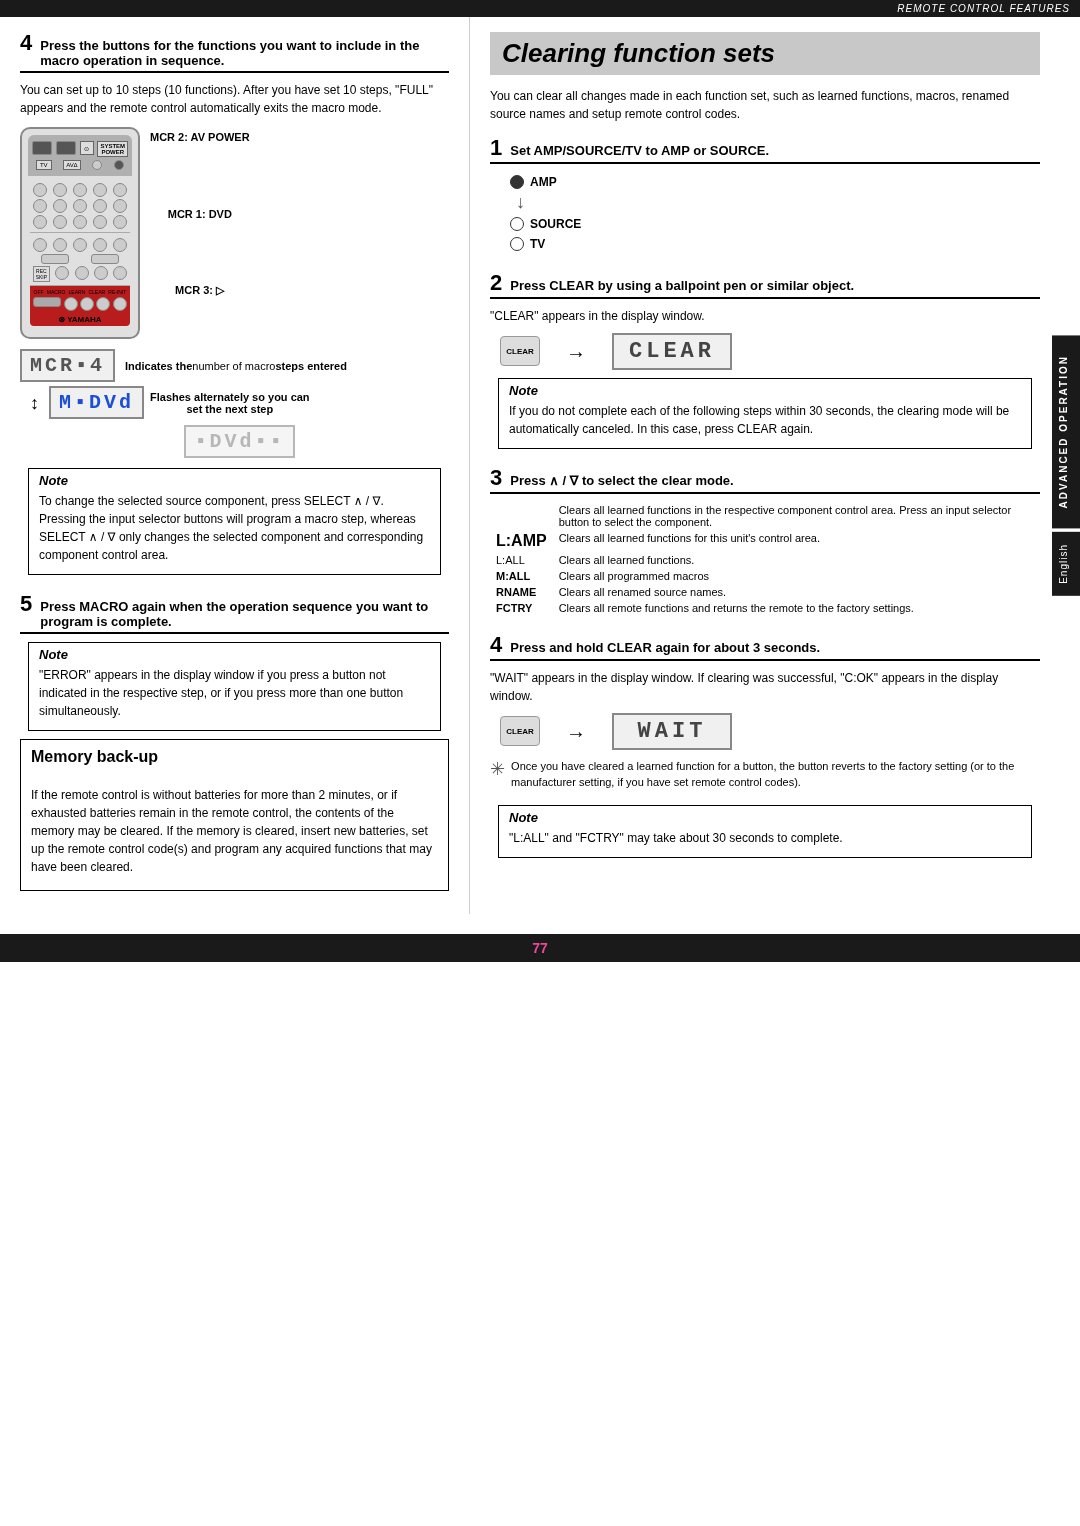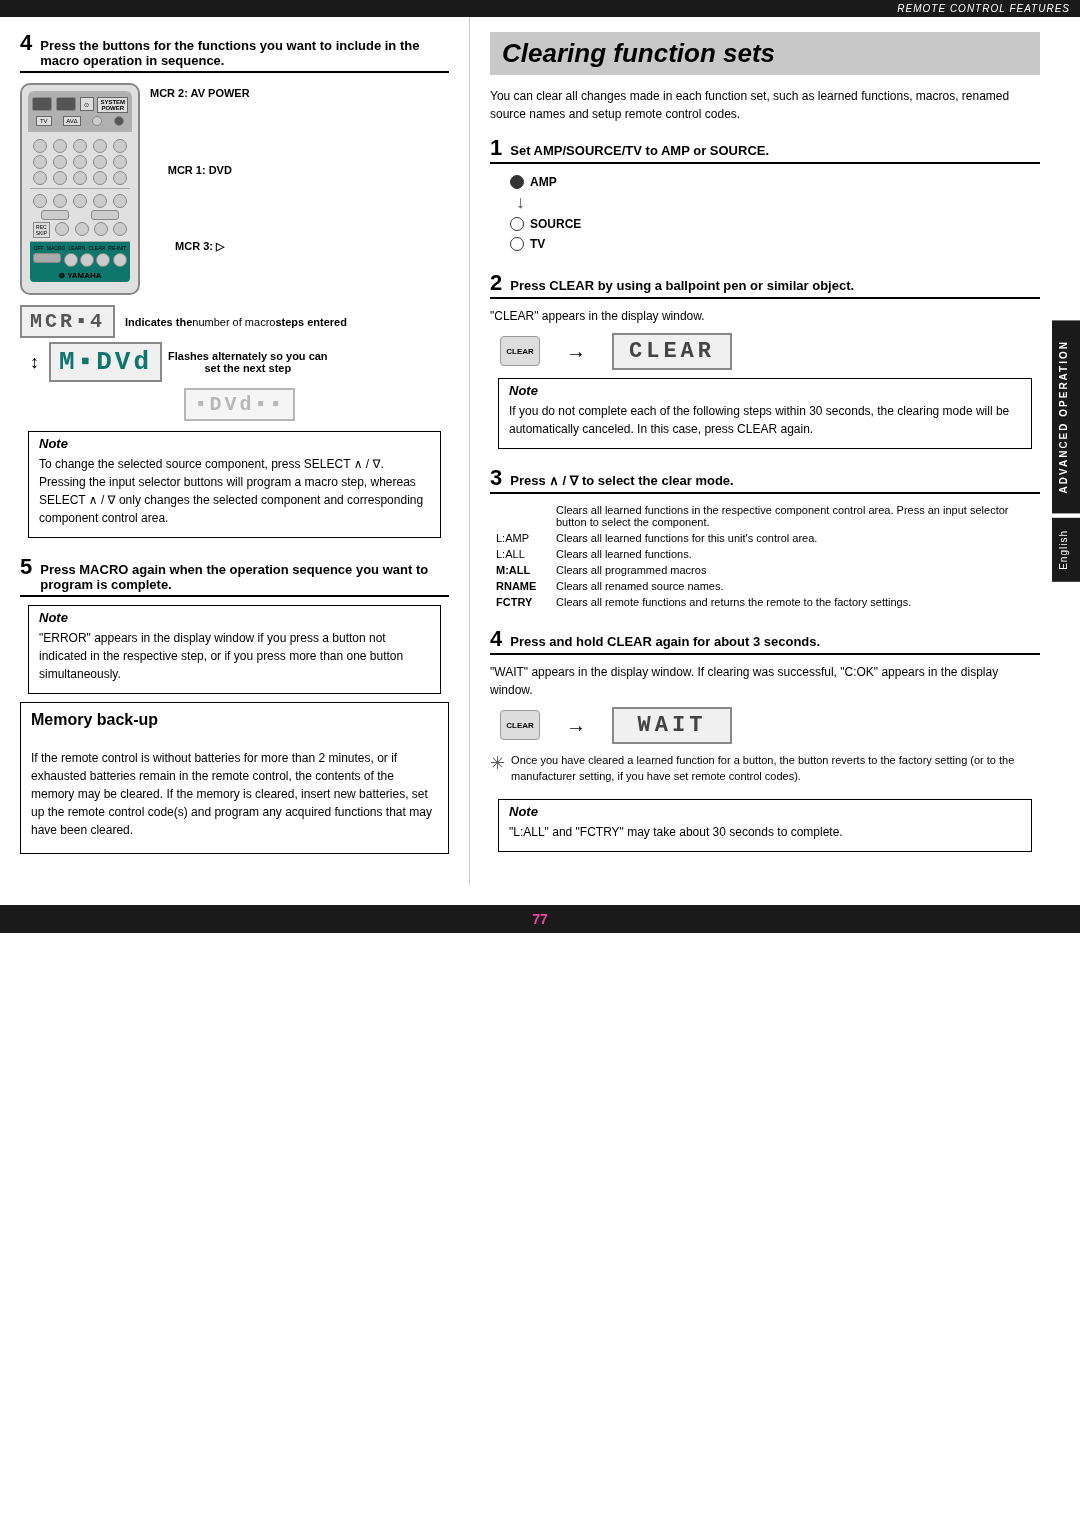--- a/index.html
+++ b/index.html
@@ -241,20 +241,21 @@
 
   <div class="main-content">
 
     <div class="left-col">
 
       <div class="step-section">
         <div class="step-header">
           <span class="step-num">4</span>
           <span>Press the buttons for the functions you want to include in the macro operation in sequence.</span>
         </div>
+        <p>You can set up to 10 steps (10 functions). After you have set 10 steps, "FULL" appears and the remote control automatically exits the macro mode.</p>
 
         <div class="remote-diagram">
 
           <div style="display:flex; align-items:flex-start; justify-content:flex-start; gap:10px; margin: 6px 0;">
             <div>
               
               <div class="remote-img">
                 
                 <div style="background:#b0b0b0; border-radius:6px 6px 0 0; padding:4px 2px; margin-bottom:3px;">
                   <div class="remote-btn-row">
@@ -307,21 +308,21 @@
                     </div>
                     <div class="remote-btn-row">
                       <div style="font-size:5px; background:#ddd; border:1px solid #888; padding:1px 2px;">REC<br>SKIP</div>
                       <div class="remote-btn"></div>
                         <div class="remote-btn"></div>
                         <div class="remote-btn"></div>
                         <div class="remote-btn"></div>
                     </div>
                   </div>
 
-                  <div style="border-top:1px solid #aaa; margin:3px 0; padding:3px 2px 2px; background:#0f766e; border-radius:0 0 4px 4px;">
+                  <div style="border-top:1px solid #aaa; margin:3px 0; padding:3px 2px 2px; background:#b91c1c; border-radius:0 0 4px 4px;">
                     <div style="display:flex; justify-content:space-around; font-size:5px; margin-bottom:2px;">
                       <span>OFF</span>
                         <span>MACRO</span>
                         <span>LEARN</span>
                         <span>CLEAR</span>
                         <span>RE-INIT</span>
                     </div>
                     <div class="remote-btn-row">
                       <div class="remote-btn wide" style="background:#aaa;"></div>
                       <div class="remote-btn"></div>
@@ -350,21 +351,21 @@
                 <span style="font-weight:bold;">Indicates the</span>
                 <span style="font-weight:normal;">number of macro</span>
                 <span style="font-weight:bold;">steps entered</span>
               </div>
             </div>
 
             <div style="display:flex; align-items:center; gap:6px; margin-left:10px;">
               <div style="display:flex; flex-direction:column; align-items:center; margin-right:4px;">
                 <span style="font-size:18px; line-height:1;">↕</span>
               </div>
-              <div class="dot-display" style="font-size:26px; letter-spacing:3px; border:2px solid #888; padding:3px 8px; background:#f0f0f0; color:#0f766e;">M▪DVd</div>
+              <div class="dot-display" style="font-size:20px; letter-spacing:3px; border:2px solid #888; padding:3px 8px; background:#f0f0f0; color:#1d4ed8;">M▪DVd</div>
               <div style="display:flex; flex-direction:column; font-size:11px;">
                 <span style="font-weight:bold;">Flashes alternately so you can</span>
                 <span style="font-weight:bold;">set the next step</span>
               </div>
             </div>
 
             <div style="margin-left:10px; margin-top:6px;">
               <div class="dot-display" style="font-size:20px; letter-spacing:3px; border:2px solid #888; padding:3px 8px; background:#f0f0f0; color:#888; opacity:0.6;">▪DVd▪▪</div>
             </div>
           </div>
@@ -450,21 +451,21 @@
         </div>
 
         <div class="clear-modes">
           <table>
             <tbody id="clear-modes-tbody">
                 <tr>
                   <td style="font-weight: bold; white-space: nowrap; width: 60px; vertical-align: top; font-size: 11px;"></td>
                   <td style="font-size: 11px; vertical-align: top; padding: 2px 6px;">Clears all learned functions in the respective component control area. Press an input selector button to select the component.</td>
                 </tr>
                 <tr>
-                  <td style="font-weight: normal; white-space: nowrap; width: 60px; vertical-align: top; font-size: 11px;">L:AMP</td>
+                  <td style="font-weight: bold; white-space: nowrap; width: 60px; vertical-align: top; font-size: 16px;">L:AMP</td>
                   <td style="font-size: 11px; vertical-align: top; padding: 2px 6px;">Clears all learned functions for this unit's control area.</td>
                 </tr>
                 <tr>
                   <td style="font-weight: normal; white-space: nowrap; width: 60px; vertical-align: top; font-size: 11px;">L:ALL</td>
                   <td style="font-size: 11px; vertical-align: top; padding: 2px 6px;">Clears all learned functions.</td>
                 </tr>
                 <tr>
                   <td style="font-weight: bold; white-space: nowrap; width: 60px; vertical-align: top; font-size: 11px;">M:ALL</td>
                   <td style="font-size: 11px; vertical-align: top; padding: 2px 6px;">Clears all programmed macros</td>
                 </tr>

